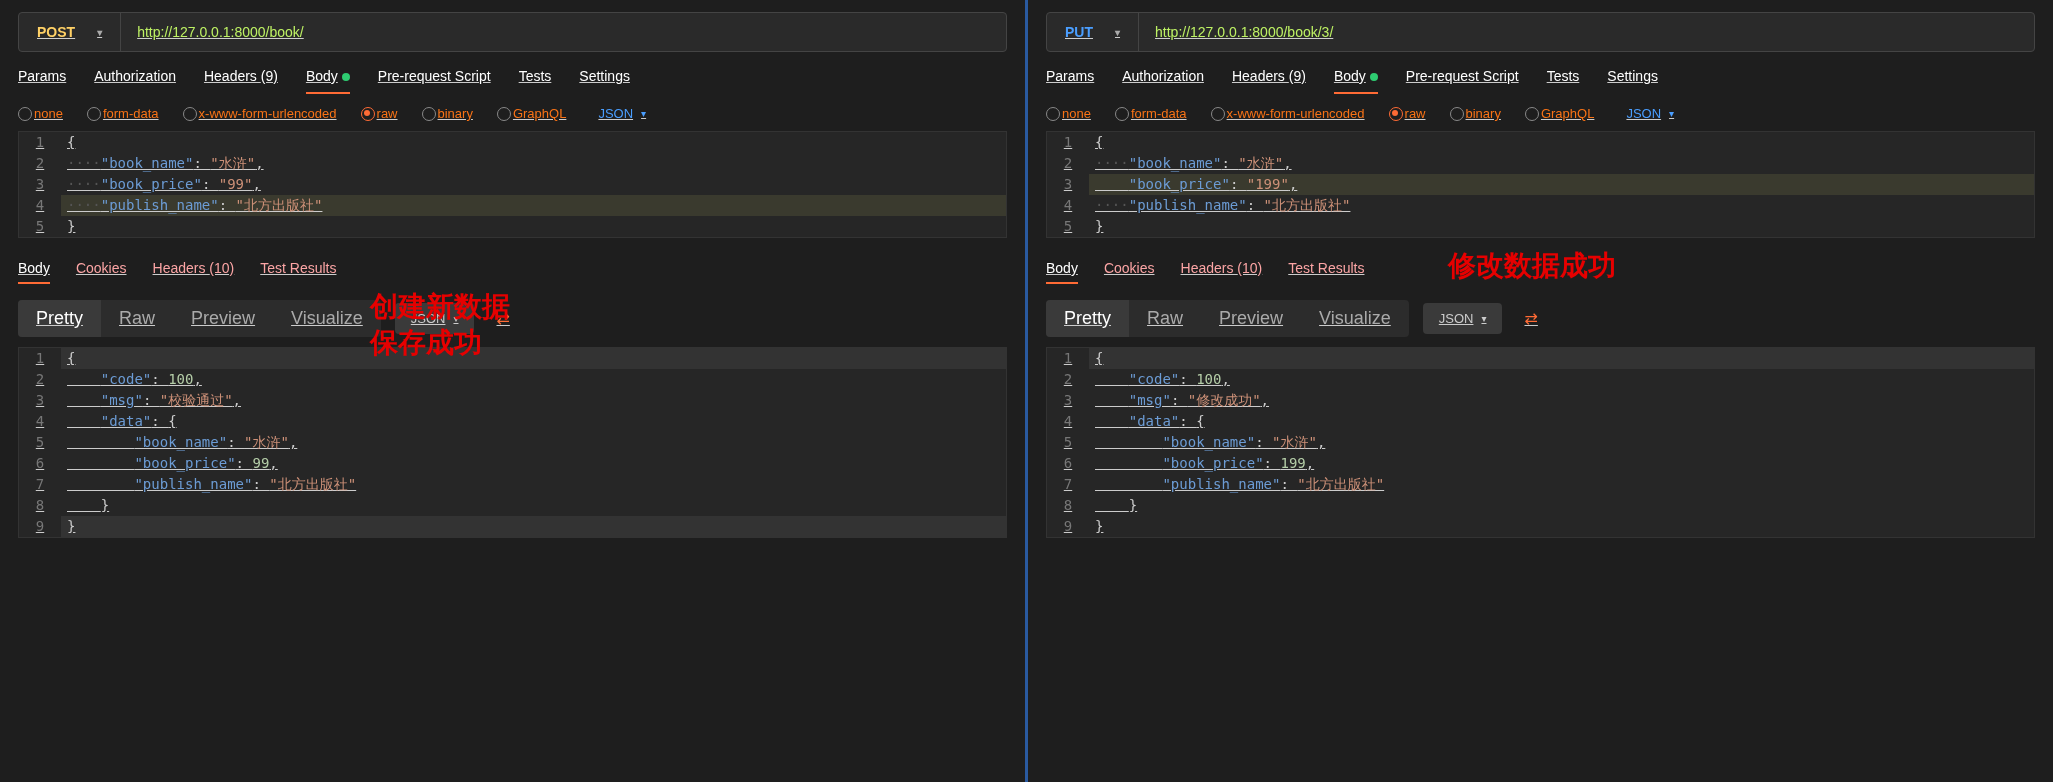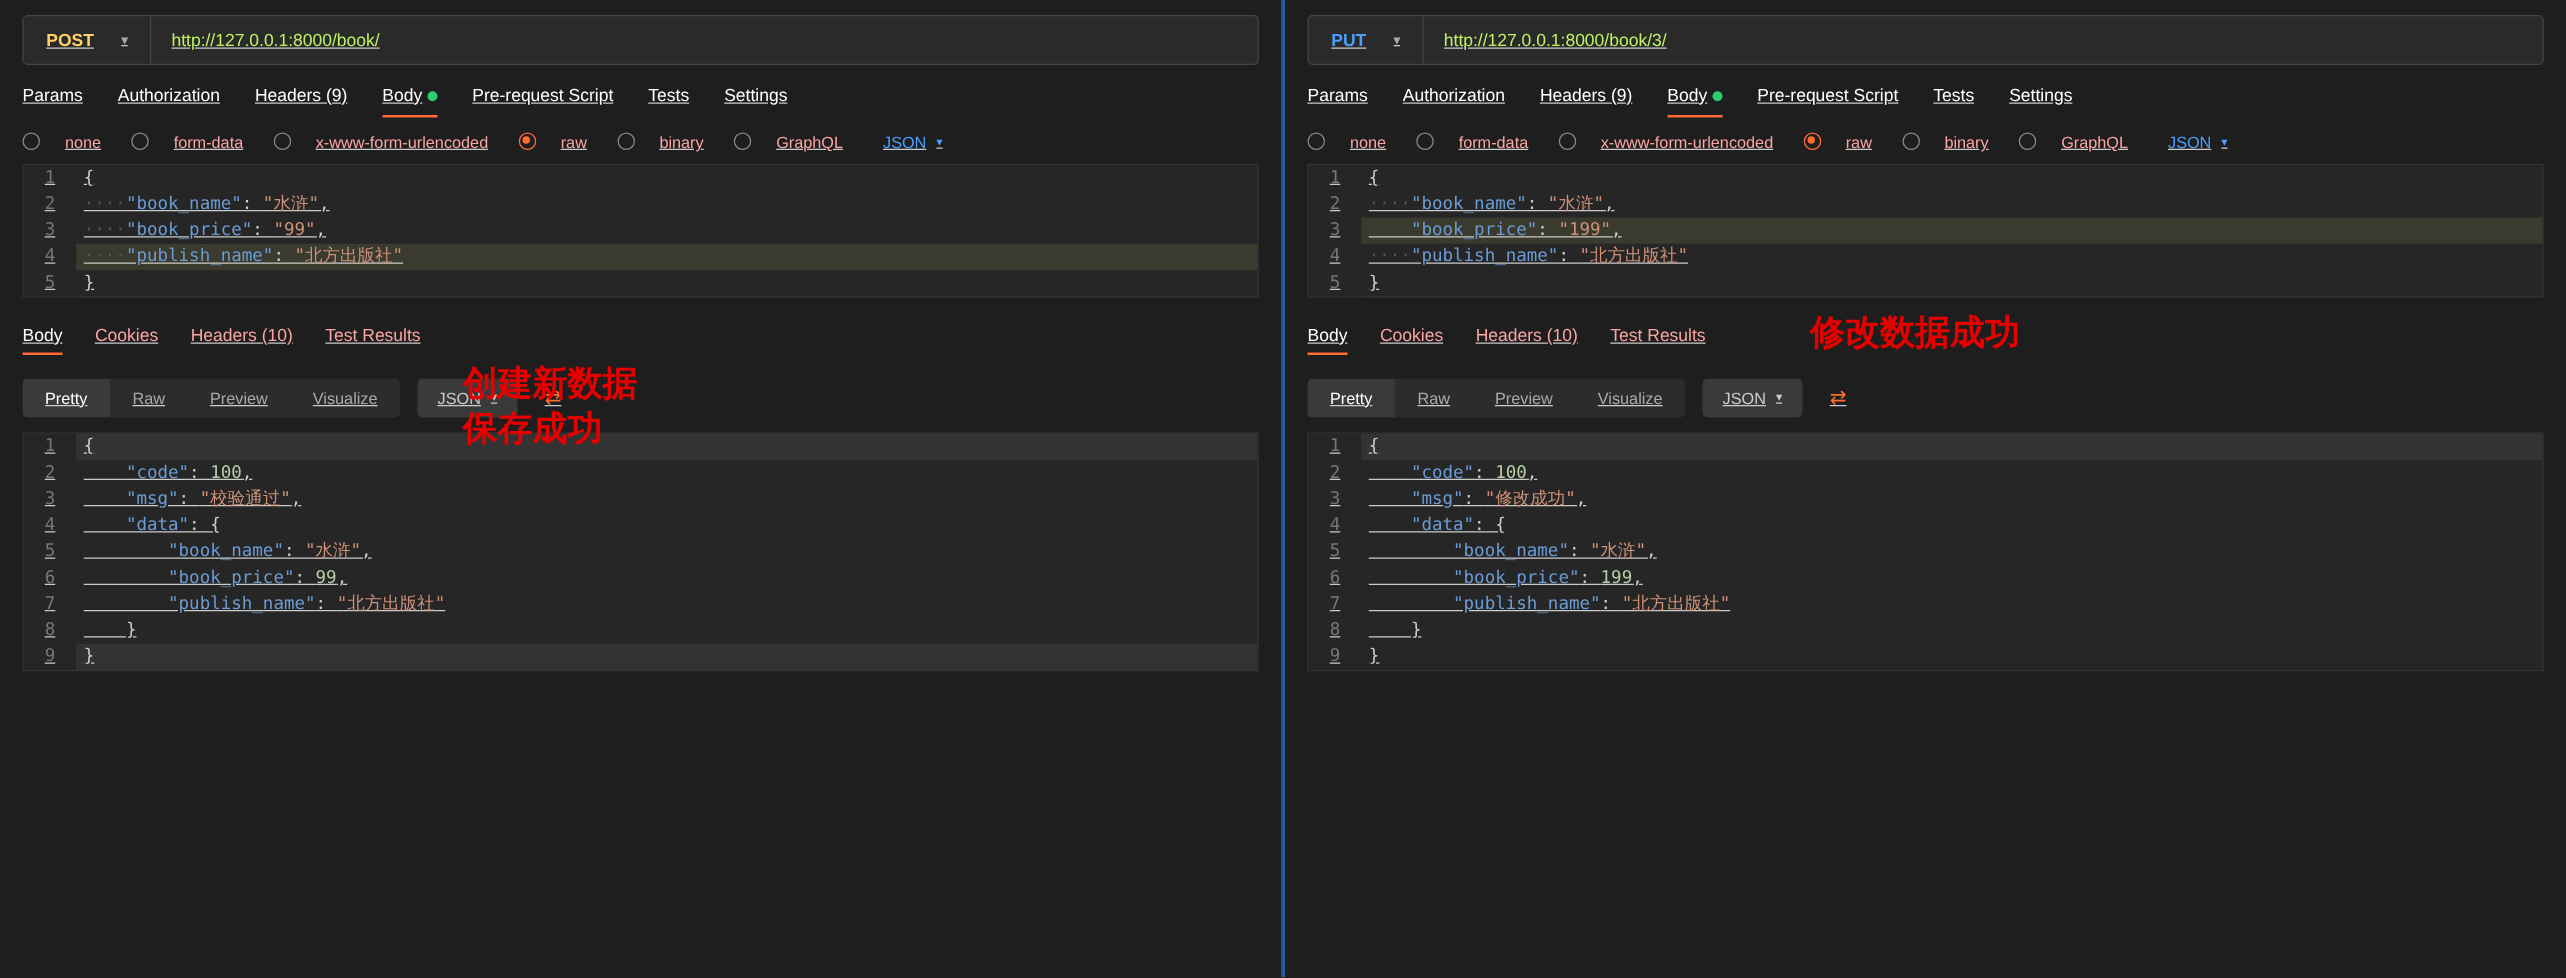--- a/index.html
+++ b/index.html
@@ -15,21 +15,21 @@
 .url-input { flex: 1; background: transparent; border: none; color: #bef264; padding: 0 16px; font-size: 14px; outline: none; }
 
 .req-tabs { display: flex; align-items: center; padding: 16px 18px 0 18px; gap: 28px; font-size: 14px; }
 .req-tabs span { color: #ffffff; cursor: pointer; padding-bottom: 8px; }
 .req-tabs span.active { color: #fff; position: relative; }
 .req-tabs span.active::after { content:''; position:absolute; left:0; right:0; bottom:-2px; height:2px; background:#ff6b35; }
 .green-dot { width:8px; height:8px; background:#2ecc71; border-radius:50%; display:inline-block; margin-left:4px; vertical-align: middle; }
 .count { color:#2ecc71; }
 
 .body-radios { display: flex; align-items: center; padding: 14px 18px 10px 18px; gap: 24px; font-size: 13px; }
-.radio { display:flex; align-items:flex-start; gap:20px; cursor:pointer; color:#fca5a5; }
+.radio { display:flex; align-items:center; gap:2px; cursor:pointer; color:#f97316; }
 .radio-circle { width:14px; height:14px; border:1.5px solid #888; border-radius:50%; display:inline-block; position:relative; }
 .radio.selected .radio-circle { border-color:#ff6b35; }
 .radio.selected .radio-circle::after { content:''; position:absolute; left:2px; top:2px; width:6px; height:6px; background:#ff6b35; border-radius:50%; }
 .fmt-select { color:#4a9eff; display:flex; align-items:center; gap:8px; margin-left:8px; cursor:pointer; font-size:13px; }
 
 .code-editor { margin: 0 18px; border: 1px solid #333; border-top:1px solid #333; font-family: Menlo, Consolas, monospace; font-size: 14px; line-height: 21px; background:#262626; }
 .code-row { display:flex; }
 .line-num { width:42px; text-align:center; color:#777; user-select:none; background:#262626; }
 .line-content { flex:1; white-space:pre; padding-left:6px; color:#ccc; }
 .line-content.hl { background:#3a3a2e; }
@@ -41,21 +41,21 @@
 
 .annotation { position:absolute; font-size:28px; font-weight:700; color:#e60000; line-height:1.3; }
 
 .resp-tabs { display:flex; align-items:center; padding: 22px 18px 8px 18px; gap:26px; font-size:14px; }
 .resp-tabs span { color:#fca5a5; cursor:pointer; padding-bottom:6px; }
 .resp-tabs span.active { color:#fff; position:relative; }
 .resp-tabs span.active::after { content:''; position:absolute; left:0; right:0; bottom:-2px; height:2px; background:#ff6b35; }
 
 .resp-toolbar { display:flex; align-items:center; padding: 10px 18px 8px 18px; gap:0; }
 .view-tabs { display:flex; background:#2c2c2c; border-radius:4px; overflow:hidden; }
-.view-tabs span { padding:8px 18px; cursor:pointer; color:#aaa; font-size:13px; }
+.view-tabs span { padding:8px 18px; cursor:pointer; color:#aaa; font-size:18px; }
 .view-tabs span.active { background:#3a3a3a; color:#fff; }
 .json-btn { background:#3a3a3a; border-radius:4px; padding:8px 16px; display:flex; align-items:center; gap:8px; margin-left:14px; cursor:pointer; color:#ccc; font-size:13px; }
 .wrap-btn { background:transparent; border-radius:4px; padding:8px 10px; margin-left:12px; cursor:pointer; color:#ff6b35; font-size:16px; }
 
 .resp-body { margin: 2px 18px 0 18px; border:1px solid #333; font-family: Menlo, Consolas, monospace; font-size: 14px; line-height: 21px; background:#262626; }
 .resp-row { display:flex; }
 .resp-row.hl1 { background:#333; }
 </style>
 </head>
 <body>

